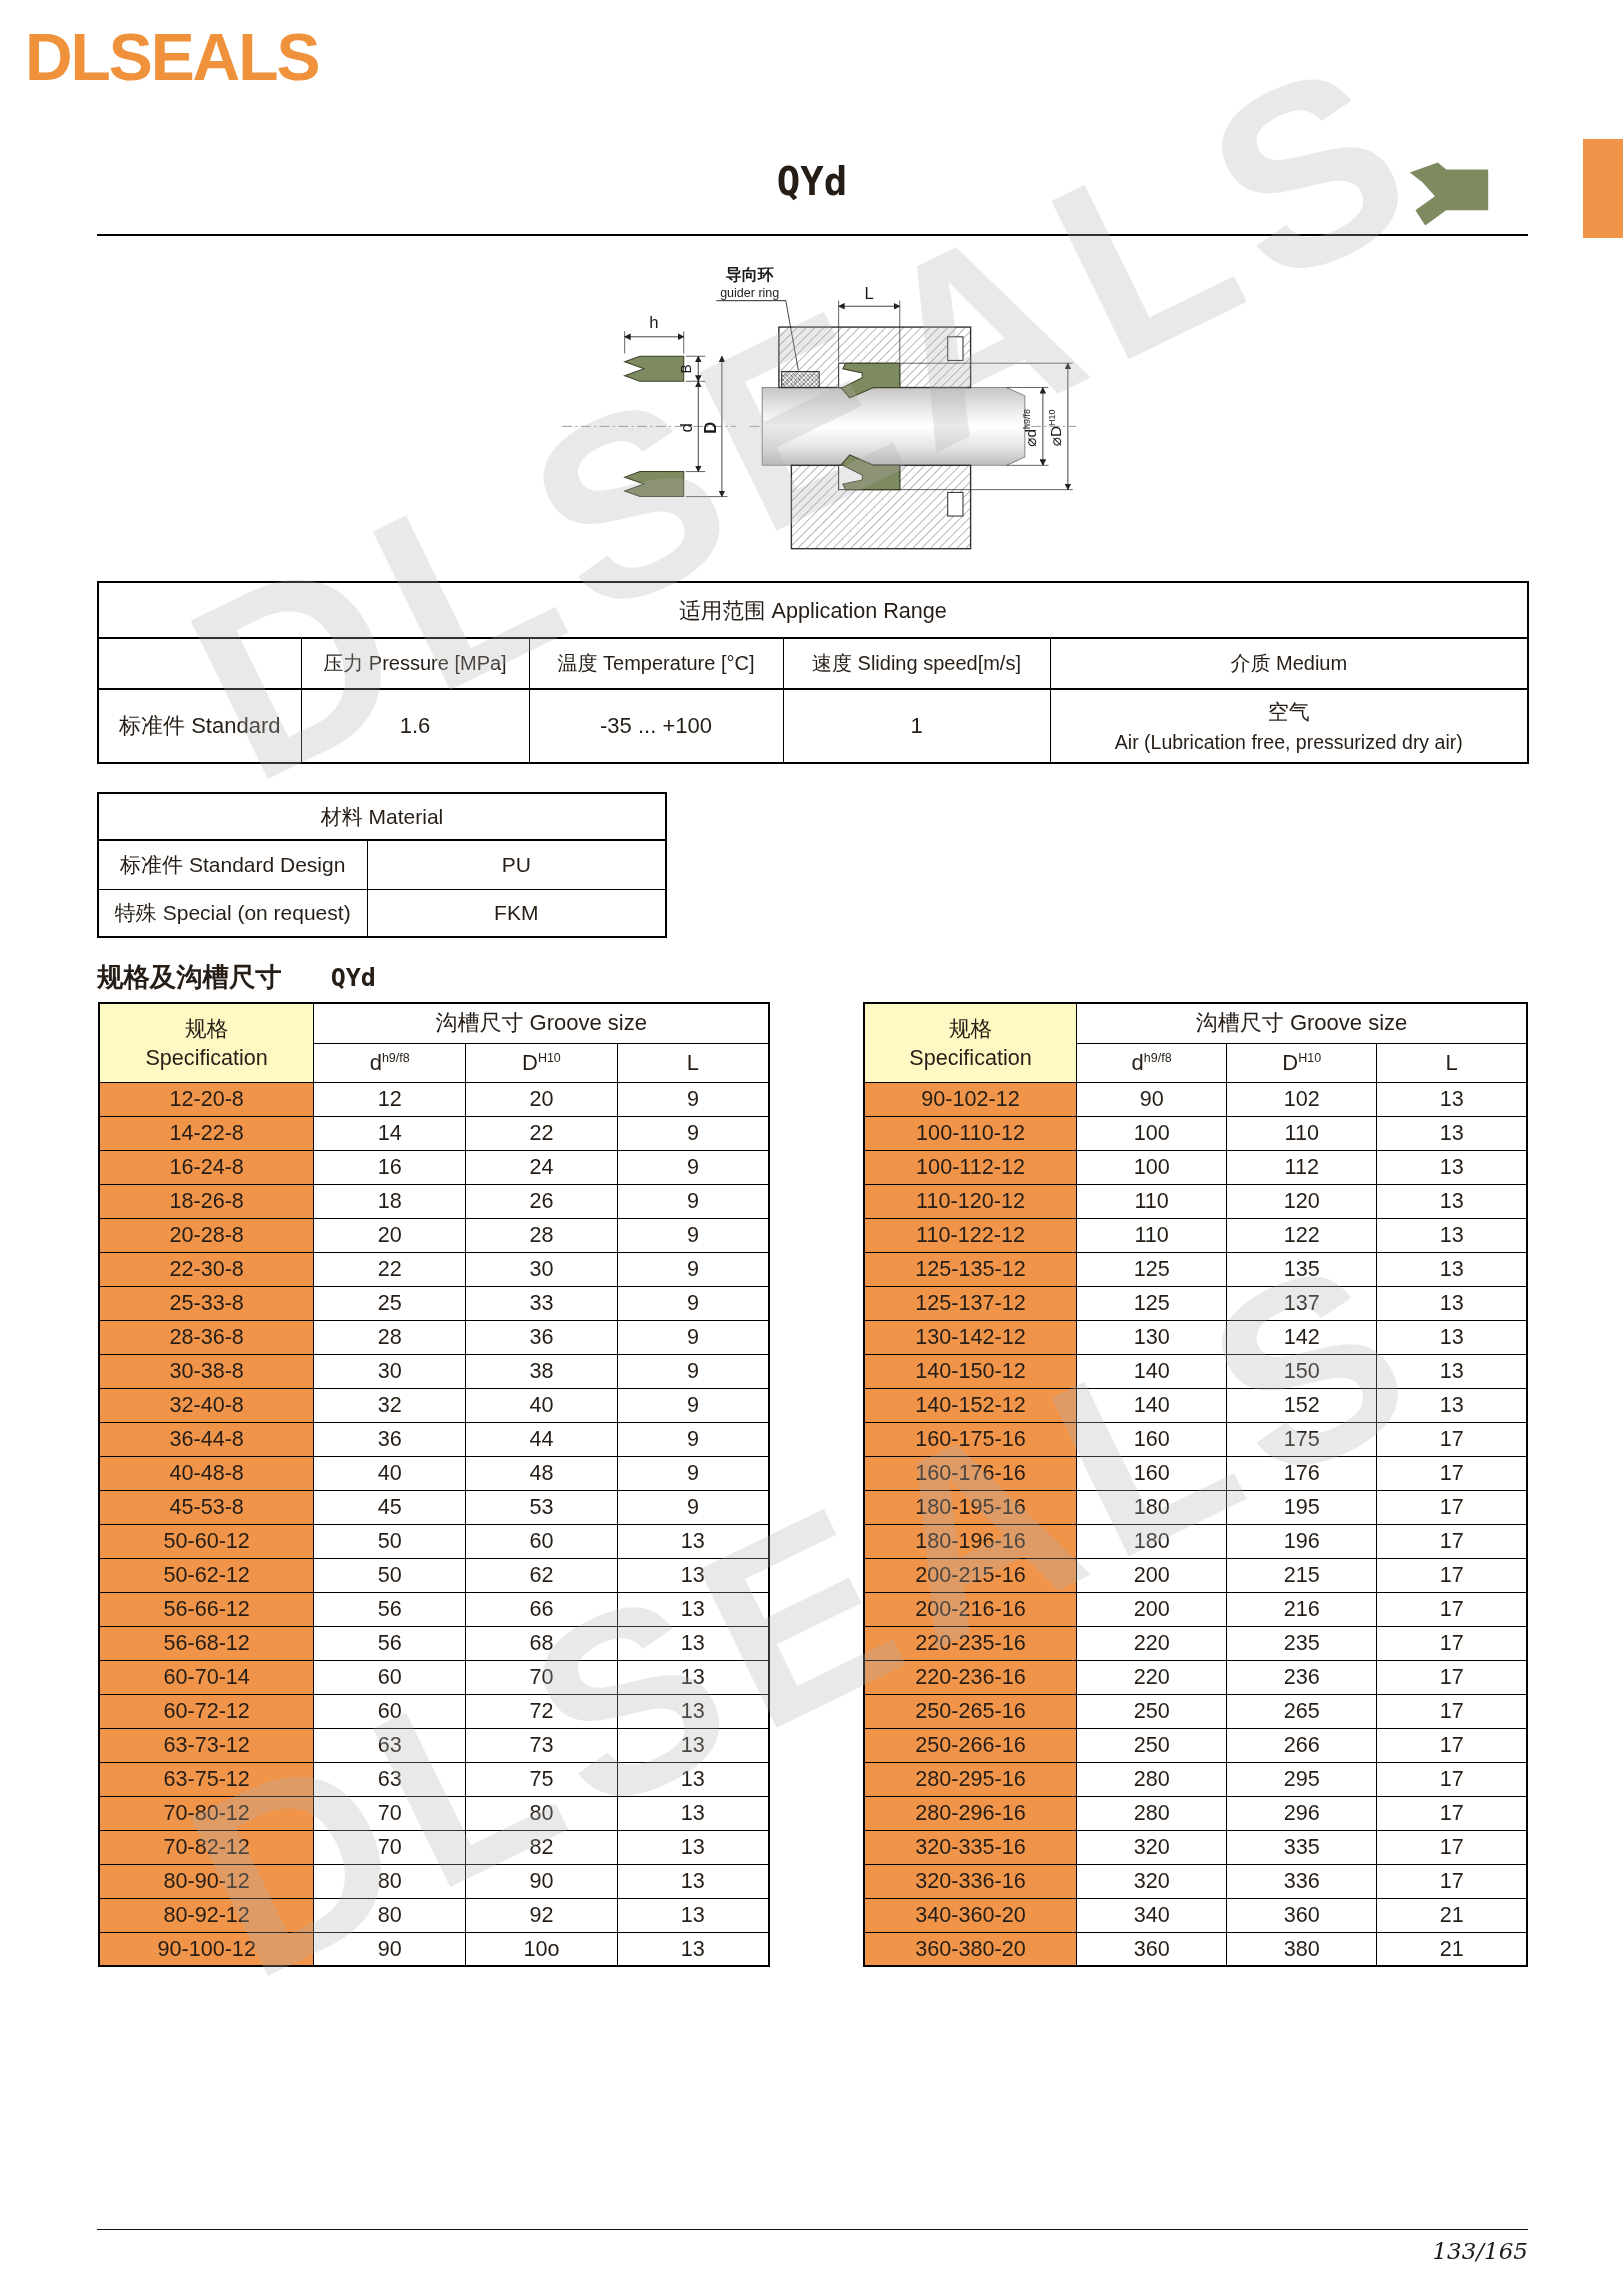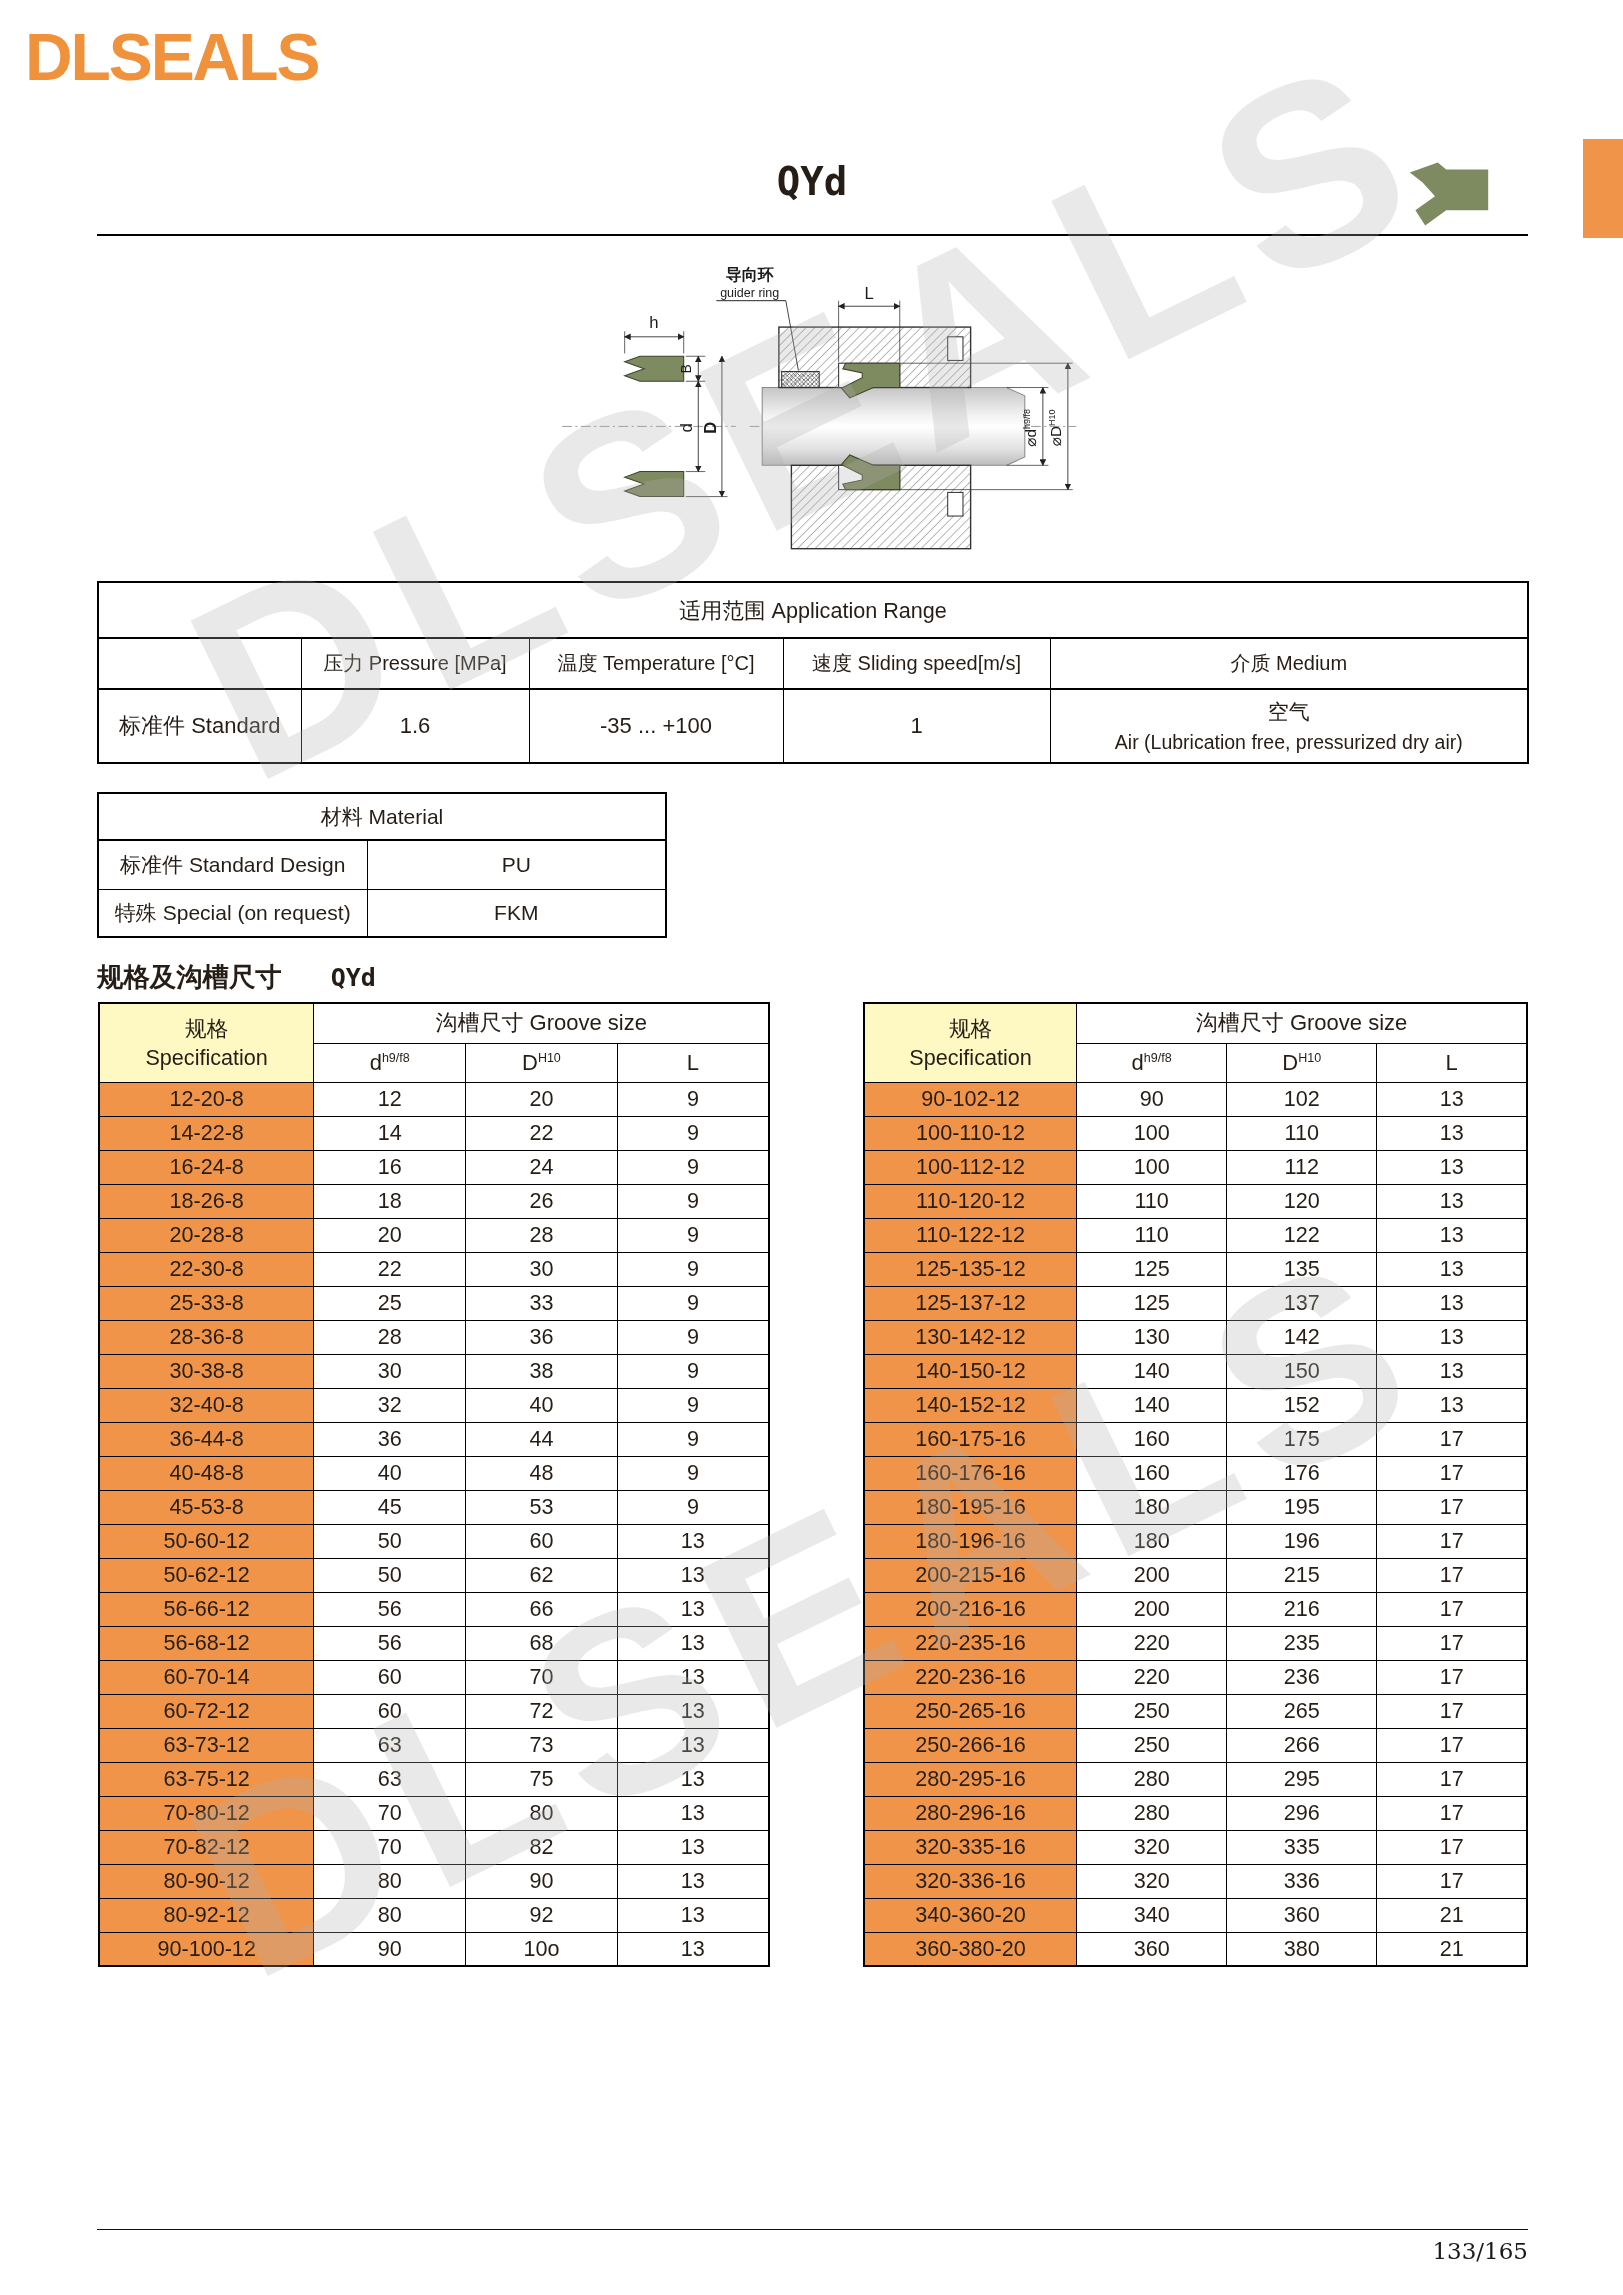--- a/index.html
+++ b/index.html
@@ -67,21 +67,21 @@
   .spec-table thead th.spec-h{background:#fef9c3;font-size:21.6px;line-height:1.35;}
   .spec-table thead th sup{font-size:12.5px;}
   .spec-table tbody tr{height:34px;margin-left:20px;}
   .spec-table tbody td:first-child{background:#F0944A;}
   .col-spec{width:32%;}
   .col-num{width:22.6%;}
 
   
   .footer-rule{left:97px;top:2229px;width:1431px;height:1.4px;background:#111;}
   .footer-page{left:97px;top:2238px;width:1431px;text-align:right;
-               font-family:"DejaVu Serif","Liberation Serif",serif;font-size:23px;color:#1a1a1a;}
+               font-family:"DejaVu Serif","Liberation Serif",serif;font-size:23px;color:#1a1a1a;font-style:italic;}
 </style>
 </head>
 <body>
 
 <div class="abs wm wm1">DLSEALS</div>
 <div class="abs wm wm2">DLSEALS</div>
 
 <div class="abs logo">DLSEALS</div>
 <div class="abs title">QYd</div>
 <div class="abs title-rule"></div>

